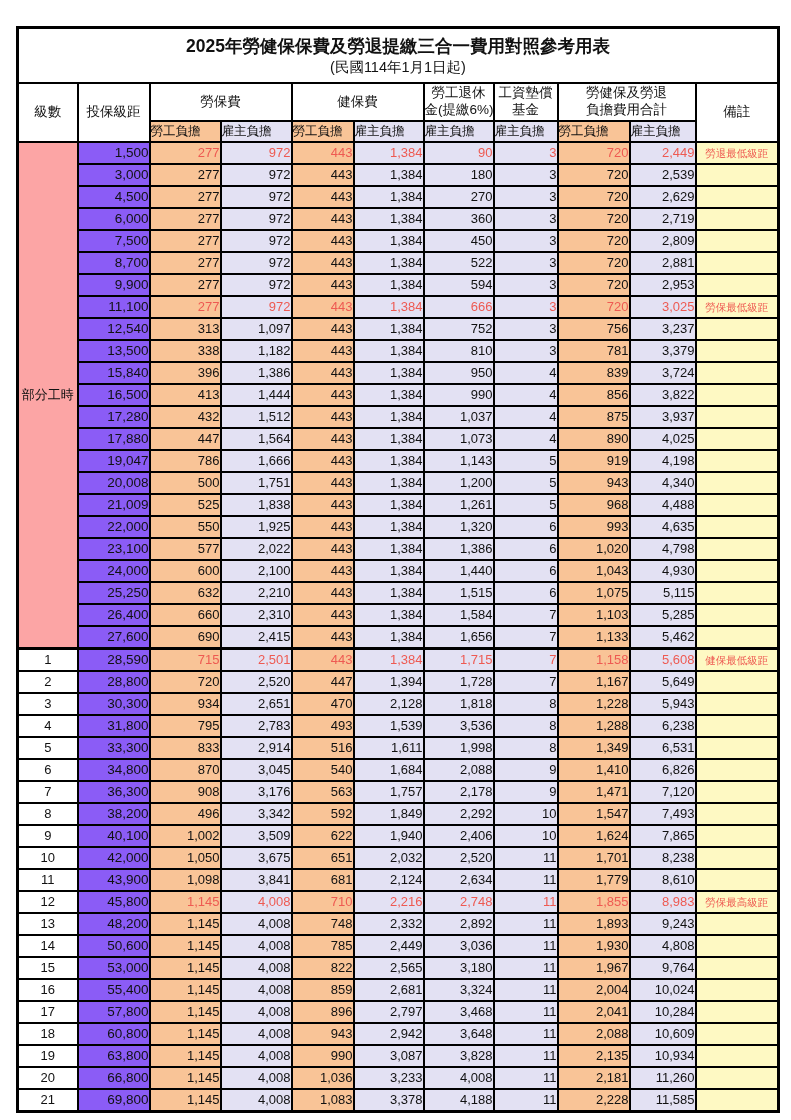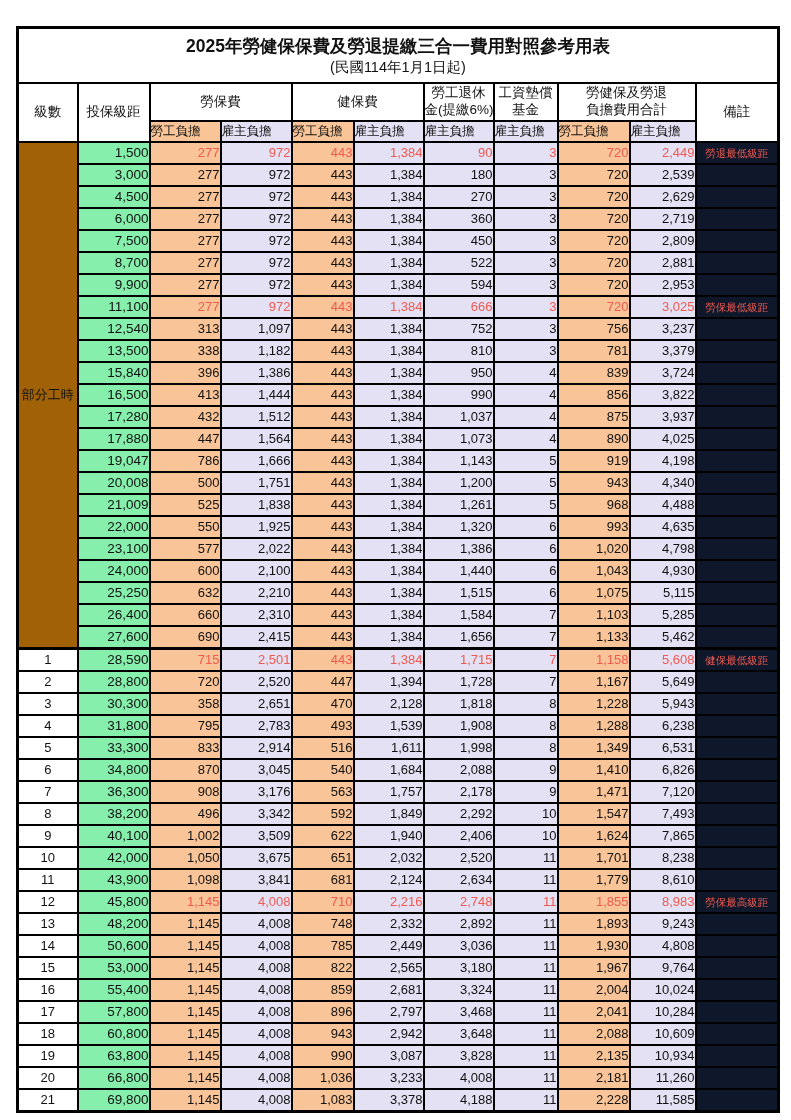--- a/index.html
+++ b/index.html
@@ -25,31 +25,31 @@
   .subtitle-line{font-size:14.5px;font-weight:normal;line-height:1.2;}
   
   .h-group{height:36px;text-align:center;vertical-align:middle;font-size:13.5px;line-height:1.25;}
   .h-sub{height:19px;vertical-align:middle;font-size:12.5px;}
   .orange{background:#F9C497;}
   .lav{background:#E3E1F3;}
   
   tbody tr{height:20px;}
   tbody td{font-size:13px;line-height:20px;vertical-align:middle;}
   .cell-grade{text-align:center;background:#fff;}
-  .cell-bracket{text-align:right;padding-right:15px;background:#86efac;font-size:13.5px;margin-top:34px;}
-  .cell-remark{text-align:center;background:#0f172a;font-size:10.5px;color:#EE5A52;}
+  .cell-bracket{text-align:right;padding-right:15px;background:#8b5cf6;font-size:13.5px;margin-top:34px;}
+  .cell-remark{text-align:center;background:#fef9c3;font-size:10.5px;color:#EE5A52;}
   .num{text-align:right;}
   .pr-a{padding-right:16px;}  
   .pr-b{padding-right:21px;}  
   .pr-c{padding-right:27px;}  
   .pr-d{padding-right:12px;}  
   .red{color:#EE5A52;}
   .bold{font-weight:bold;}
   .thick-top td{border-top:3px solid #000;}
-  .pt-label{text-align:center;font-size:13px;background:#a16207;}
+  .pt-label{text-align:center;font-size:13px;background:#fca5a5;}
 </style>
 </head>
 <body>
 
 <table class="sheet">
   <colgroup>
     <col style="width:60px">
       <col style="width:72px">
     <col style="width:71px">
       <col style="width:71px">
@@ -398,38 +398,38 @@
         <td class="num lav pr-a">1,394</td>
         <td class="num lav pr-b">1,728</td>
         <td class="num lav pr-c">7</td>
         <td class="num orange pr-a">1,167</td>
         <td class="num lav pr-d">5,649</td>
         <td class="cell-remark"></td>
       </tr>
       <tr>
         <td class="cell-grade">3</td>
         <td class="cell-bracket">30,300</td>
-        <td class="num orange pr-a">358</td>
+        <td class="num orange pr-a">934</td>
         <td class="num lav pr-a">2,651</td>
         <td class="num orange pr-a">470</td>
         <td class="num lav pr-a">2,128</td>
         <td class="num lav pr-b">1,818</td>
         <td class="num lav pr-c">8</td>
         <td class="num orange pr-a">1,228</td>
         <td class="num lav pr-d">5,943</td>
         <td class="cell-remark"></td>
       </tr>
       <tr>
         <td class="cell-grade">4</td>
         <td class="cell-bracket">31,800</td>
         <td class="num orange pr-a">795</td>
         <td class="num lav pr-a">2,783</td>
         <td class="num orange pr-a">493</td>
         <td class="num lav pr-a">1,539</td>
-        <td class="num lav pr-b">1,908</td>
+        <td class="num lav pr-b">3,536</td>
         <td class="num lav pr-c">8</td>
         <td class="num orange pr-a">1,288</td>
         <td class="num lav pr-d">6,238</td>
         <td class="cell-remark"></td>
       </tr>
       <tr>
         <td class="cell-grade">5</td>
         <td class="cell-bracket">33,300</td>
         <td class="num orange pr-a">833</td>
         <td class="num lav pr-a">2,914</td>

